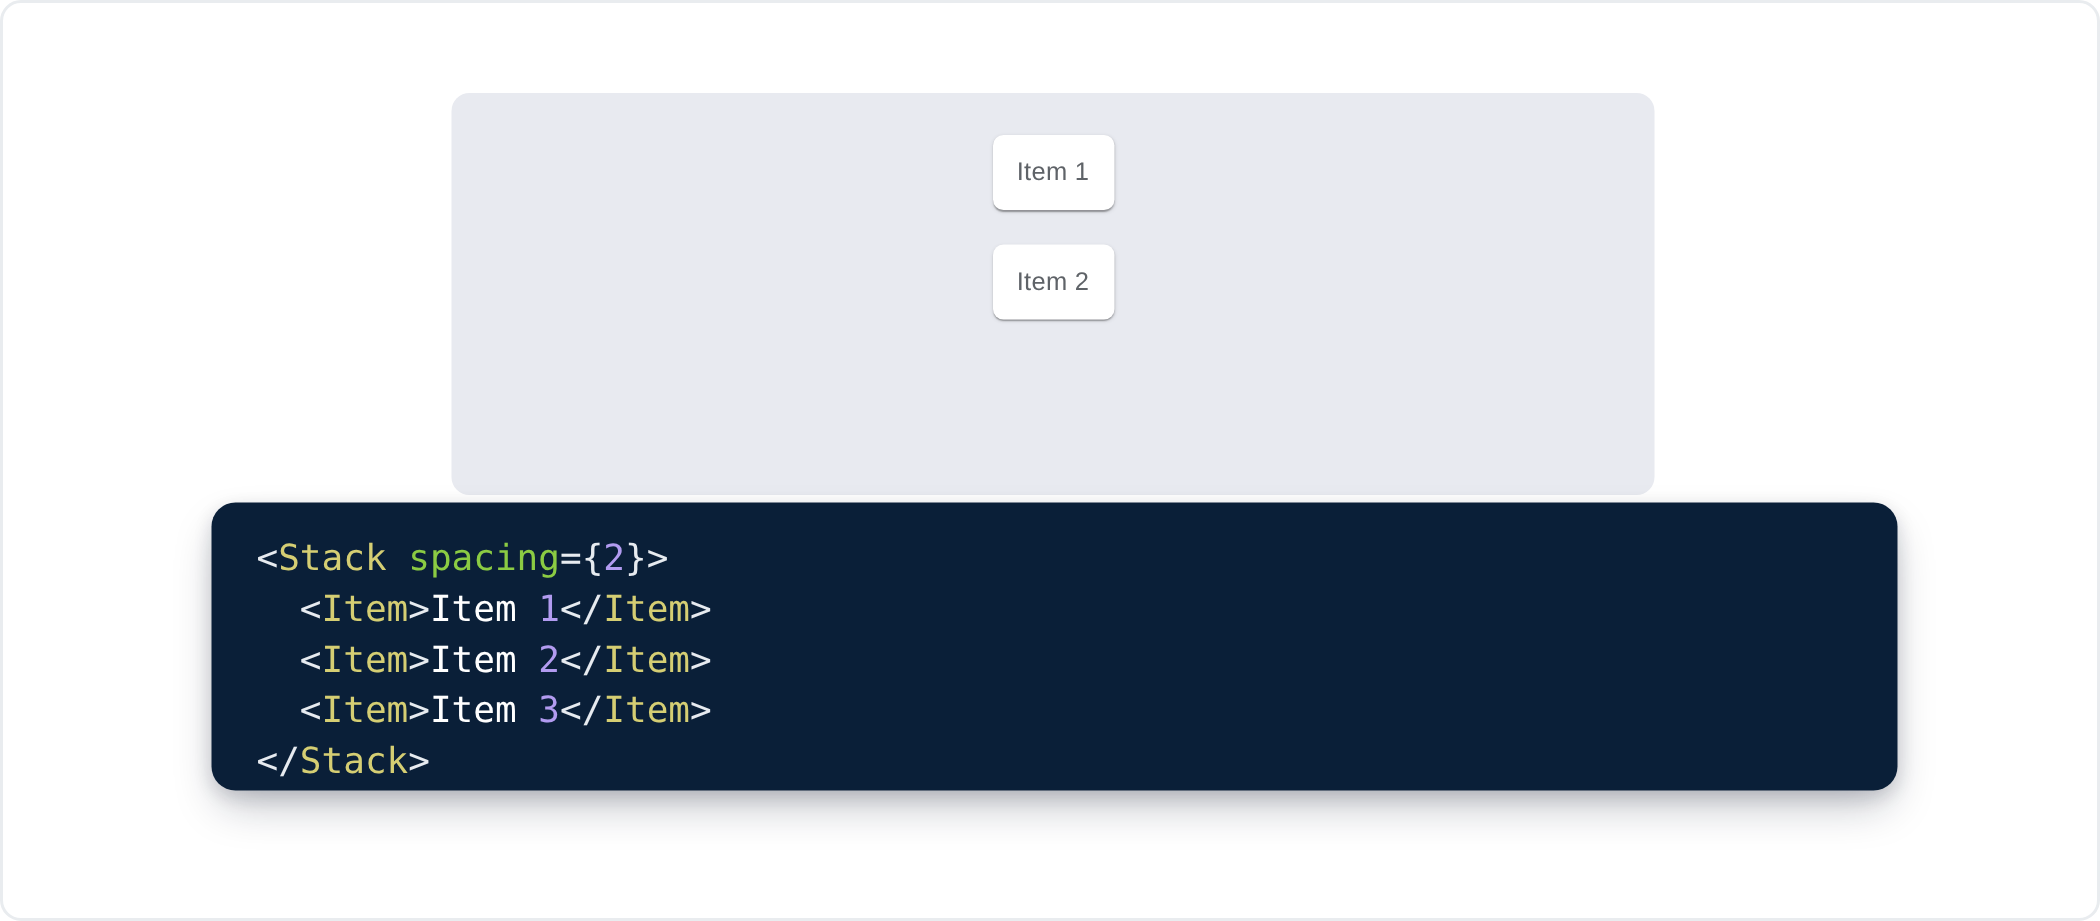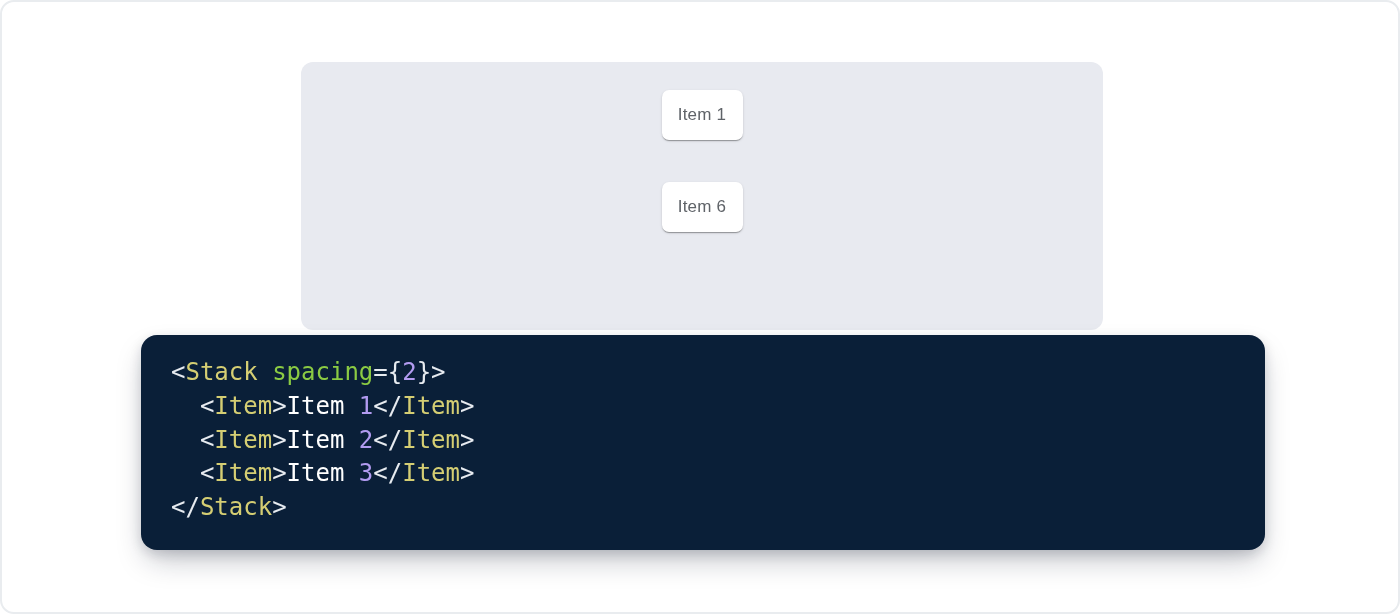--- a/index.html
+++ b/index.html
@@ -34,42 +34,42 @@
     left: 299px; top: 60px;
     width: 802px; height: 268px;
     background: var(--panel-bg);
     border-radius: 12px;
   }
   .stack {
     display: flex;
     flex-direction: column;
     align-items: center;
     padding-top: 28px;
-    gap: 42px;
+    gap: 23px;
   }
   .item-card {
     width: 81px; height: 50px;
     background: #ffffff;
     border-radius: 7px;
     box-shadow: 0 2px 1px -1px rgba(0,0,0,0.2),
                 0 1px 1px 0 rgba(0,0,0,0.14),
                 0 1px 3px 0 rgba(0,0,0,0.12);
     display: flex;
     align-items: center;
     justify-content: center;
   }
   .item-card span {
     font-size: 17px;
     color: var(--item-text);
     letter-spacing: 0.2px;
   }
   .code-block {
     position: absolute;
     left: 139px; top: 333px;
-    width: 1124px; height: 215px;
+    width: 1124px; height: 192px;
     background: var(--code-bg);
     border-radius: 16px;
     box-shadow: 0 14px 30px -6px rgba(15,23,42,0.28),
                 0 4px 12px rgba(15,23,42,0.14);
     padding: 21px 30px 24px 30px;
     overflow: hidden;
   }
   .code-block pre {
     font-family: "DejaVu Sans Mono", monospace;
     font-size: 24px;
@@ -87,21 +87,21 @@
 <body>
 
 <div class="frame">
 
   <div class="demo-panel">
     <div class="stack">
       <div class="item-card">
         <span>Item 1</span>
       </div>
       <div class="item-card">
-        <span>Item 6</span>
+        <span>Item 2</span>
       </div>
     </div>
   </div>
 
   <div class="code-block">
     <pre><code><span class="tok-punctuation">&lt;</span><span class="tok-tag">Stack</span><span class="tok-plain"> </span><span class="tok-attr_name">spacing</span><span class="tok-punctuation">={</span><span class="tok-number">2</span><span class="tok-punctuation">}&gt;</span>
 <span class="tok-plain">  </span><span class="tok-punctuation">&lt;</span><span class="tok-tag">Item</span><span class="tok-punctuation">&gt;</span><span class="tok-plain">Item </span><span class="tok-number">1</span><span class="tok-punctuation">&lt;/</span><span class="tok-tag">Item</span><span class="tok-punctuation">&gt;</span>
 <span class="tok-plain">  </span><span class="tok-punctuation">&lt;</span><span class="tok-tag">Item</span><span class="tok-punctuation">&gt;</span><span class="tok-plain">Item </span><span class="tok-number">2</span><span class="tok-punctuation">&lt;/</span><span class="tok-tag">Item</span><span class="tok-punctuation">&gt;</span>
 <span class="tok-plain">  </span><span class="tok-punctuation">&lt;</span><span class="tok-tag">Item</span><span class="tok-punctuation">&gt;</span><span class="tok-plain">Item </span><span class="tok-number">3</span><span class="tok-punctuation">&lt;/</span><span class="tok-tag">Item</span><span class="tok-punctuation">&gt;</span>
 <span class="tok-punctuation">&lt;/</span><span class="tok-tag">Stack</span><span class="tok-punctuation">&gt;</span></code></pre>

